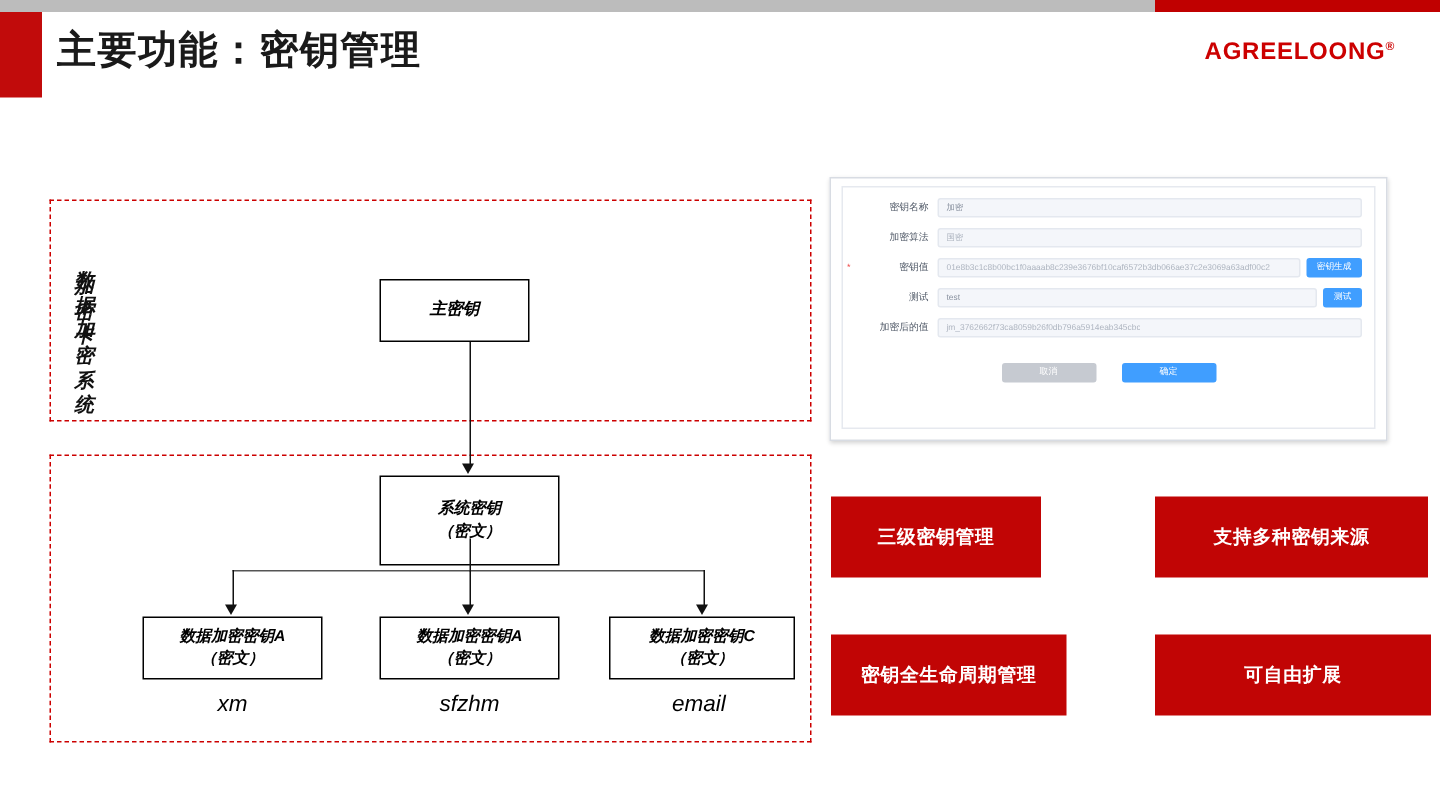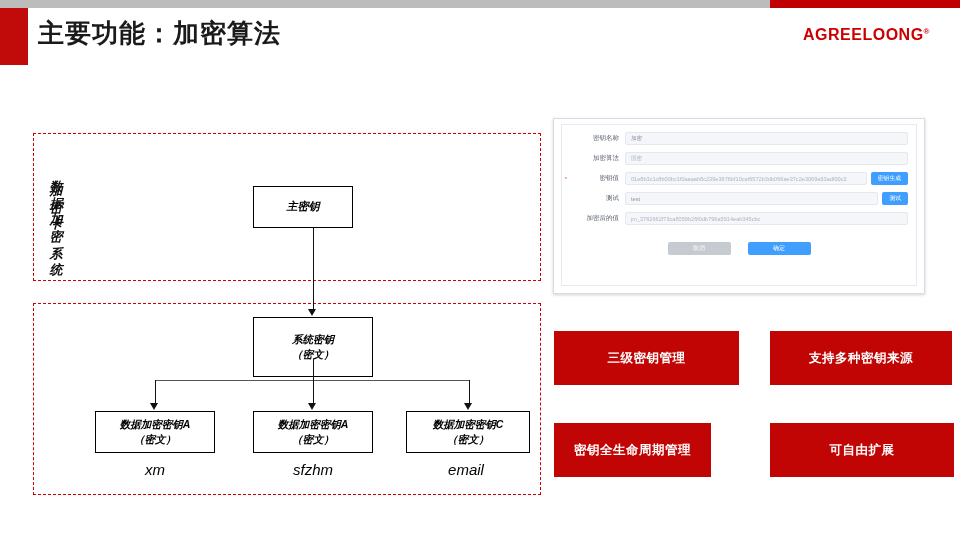--- a/index.html
+++ b/index.html
@@ -142,32 +142,32 @@
     width:63px;height:13px;background:#409eff;border-radius:2px;
     color:#fff;font-size:6px;text-align:center;line-height:13px;
   }
 
   
   .tile{
     position:absolute;background:#c10505;color:#fff;
     display:flex;align-items:center;justify-content:center;
     font-size:12.5px;font-weight:bold;letter-spacing:.5px;
   }
-  #tile-0{left:554px;top:331px;width:185px;height:54px;}
+  #tile-0{left:554px;top:331px;width:140px;height:54px;}
   #tile-1{left:770px;top:331px;width:182px;height:54px;}
   #tile-2{left:554px;top:423px;width:157px;height:54px;}
   #tile-3{left:770px;top:423px;width:184px;height:54px;}
 </style>
 </head>
 <body>
 
 <div class="topbar-gray"></div>
 <div class="topbar-red"></div>
 <div class="title-block"></div>
-<div class="page-title">主要功能：加密算法</div>
+<div class="page-title">主要功能：密钥管理</div>
 <div class="brand">
   <span>AGREELOONG</span><span class="reg">®</span>
 </div>
 
 <div class="diagram">
 
   <div class="dashed-box" id="dash-top"></div>
   <div class="dashed-box" id="dash-bottom"></div>
 
   <div class="vlabel" id="label-card">加密卡</div>

